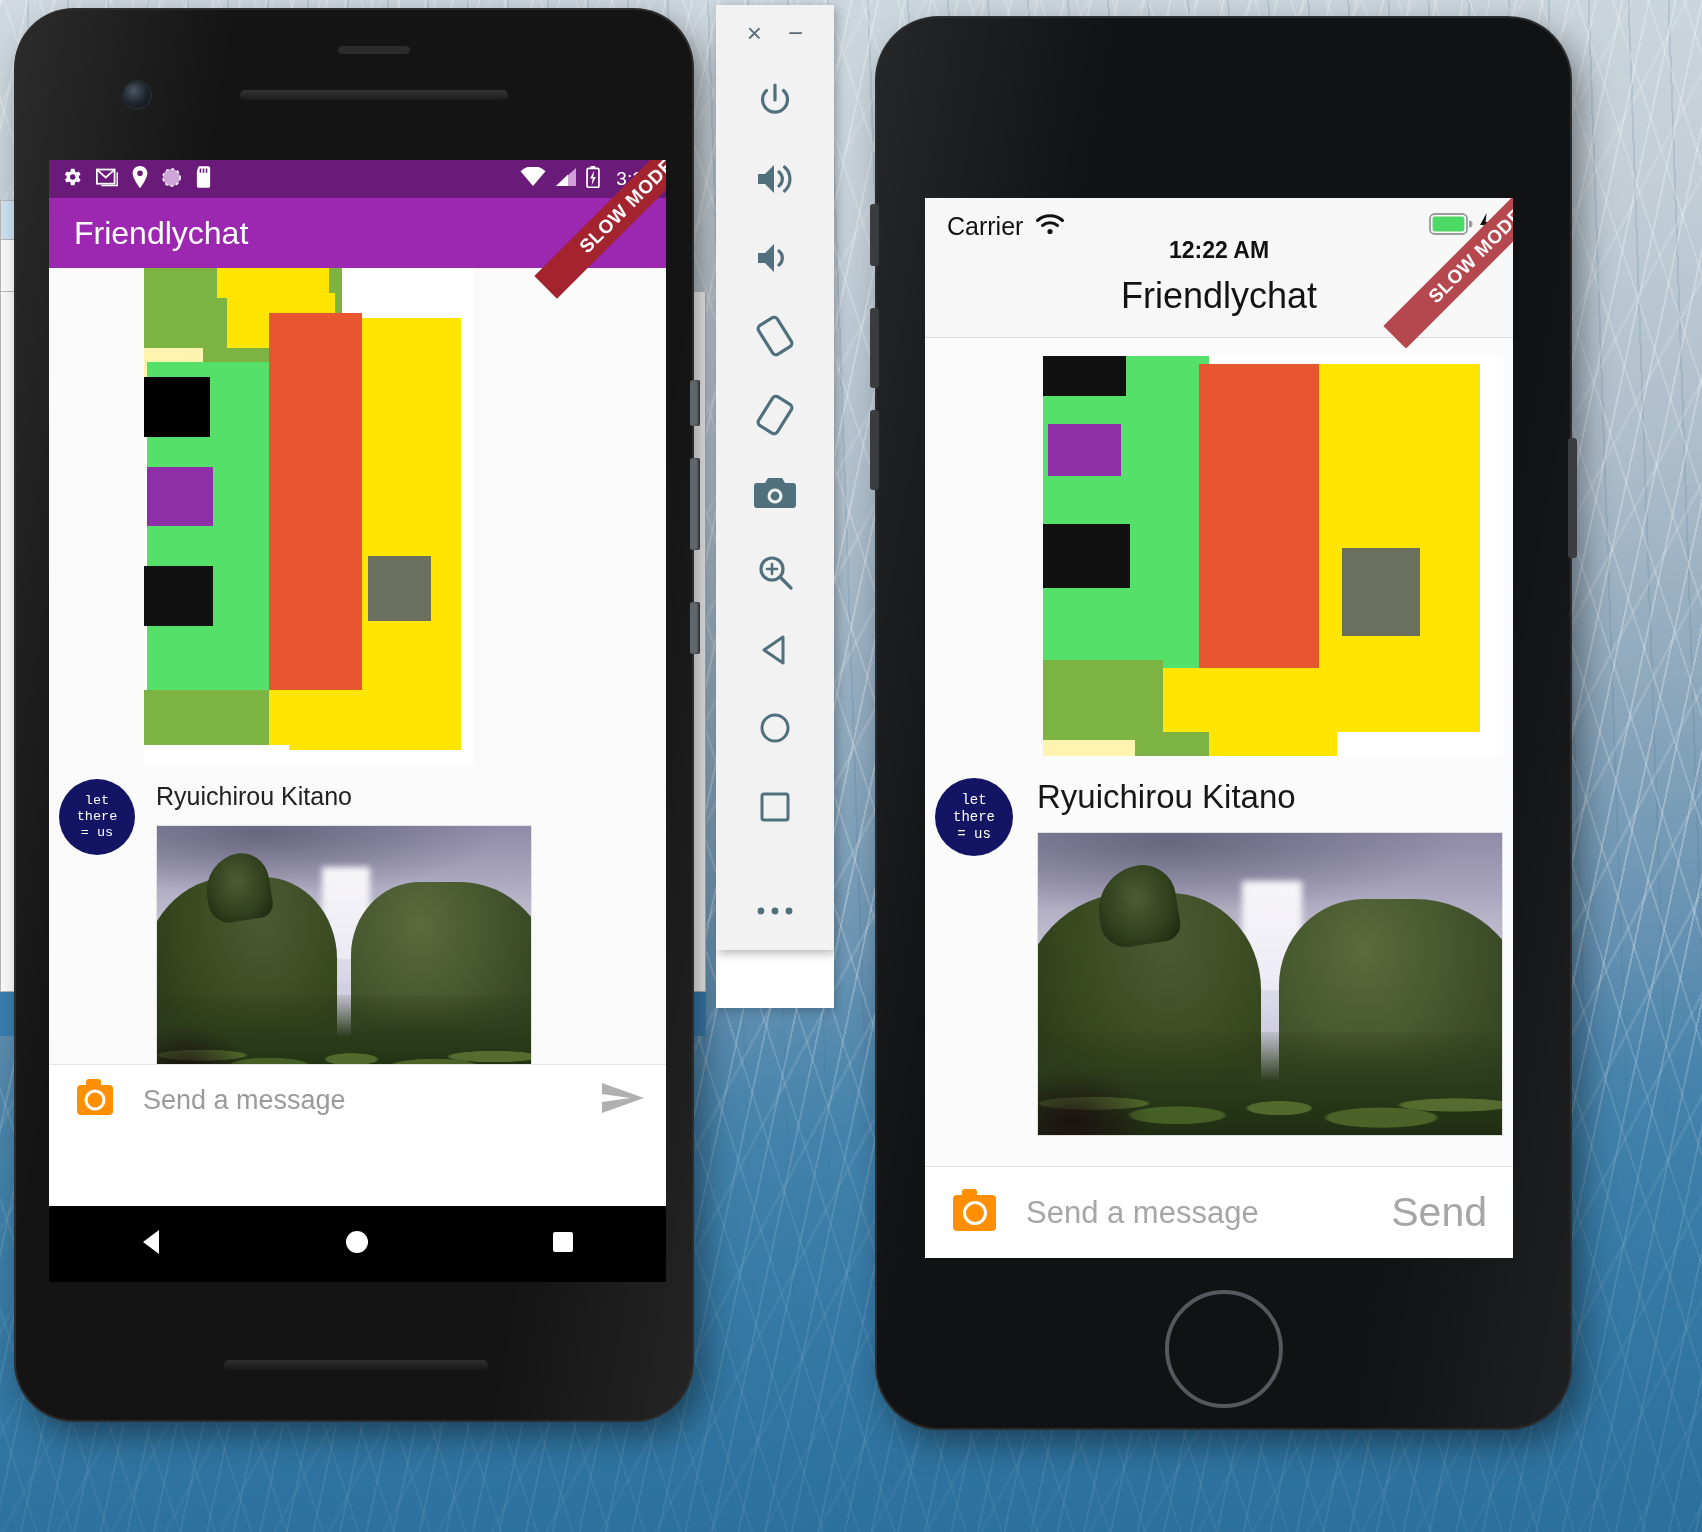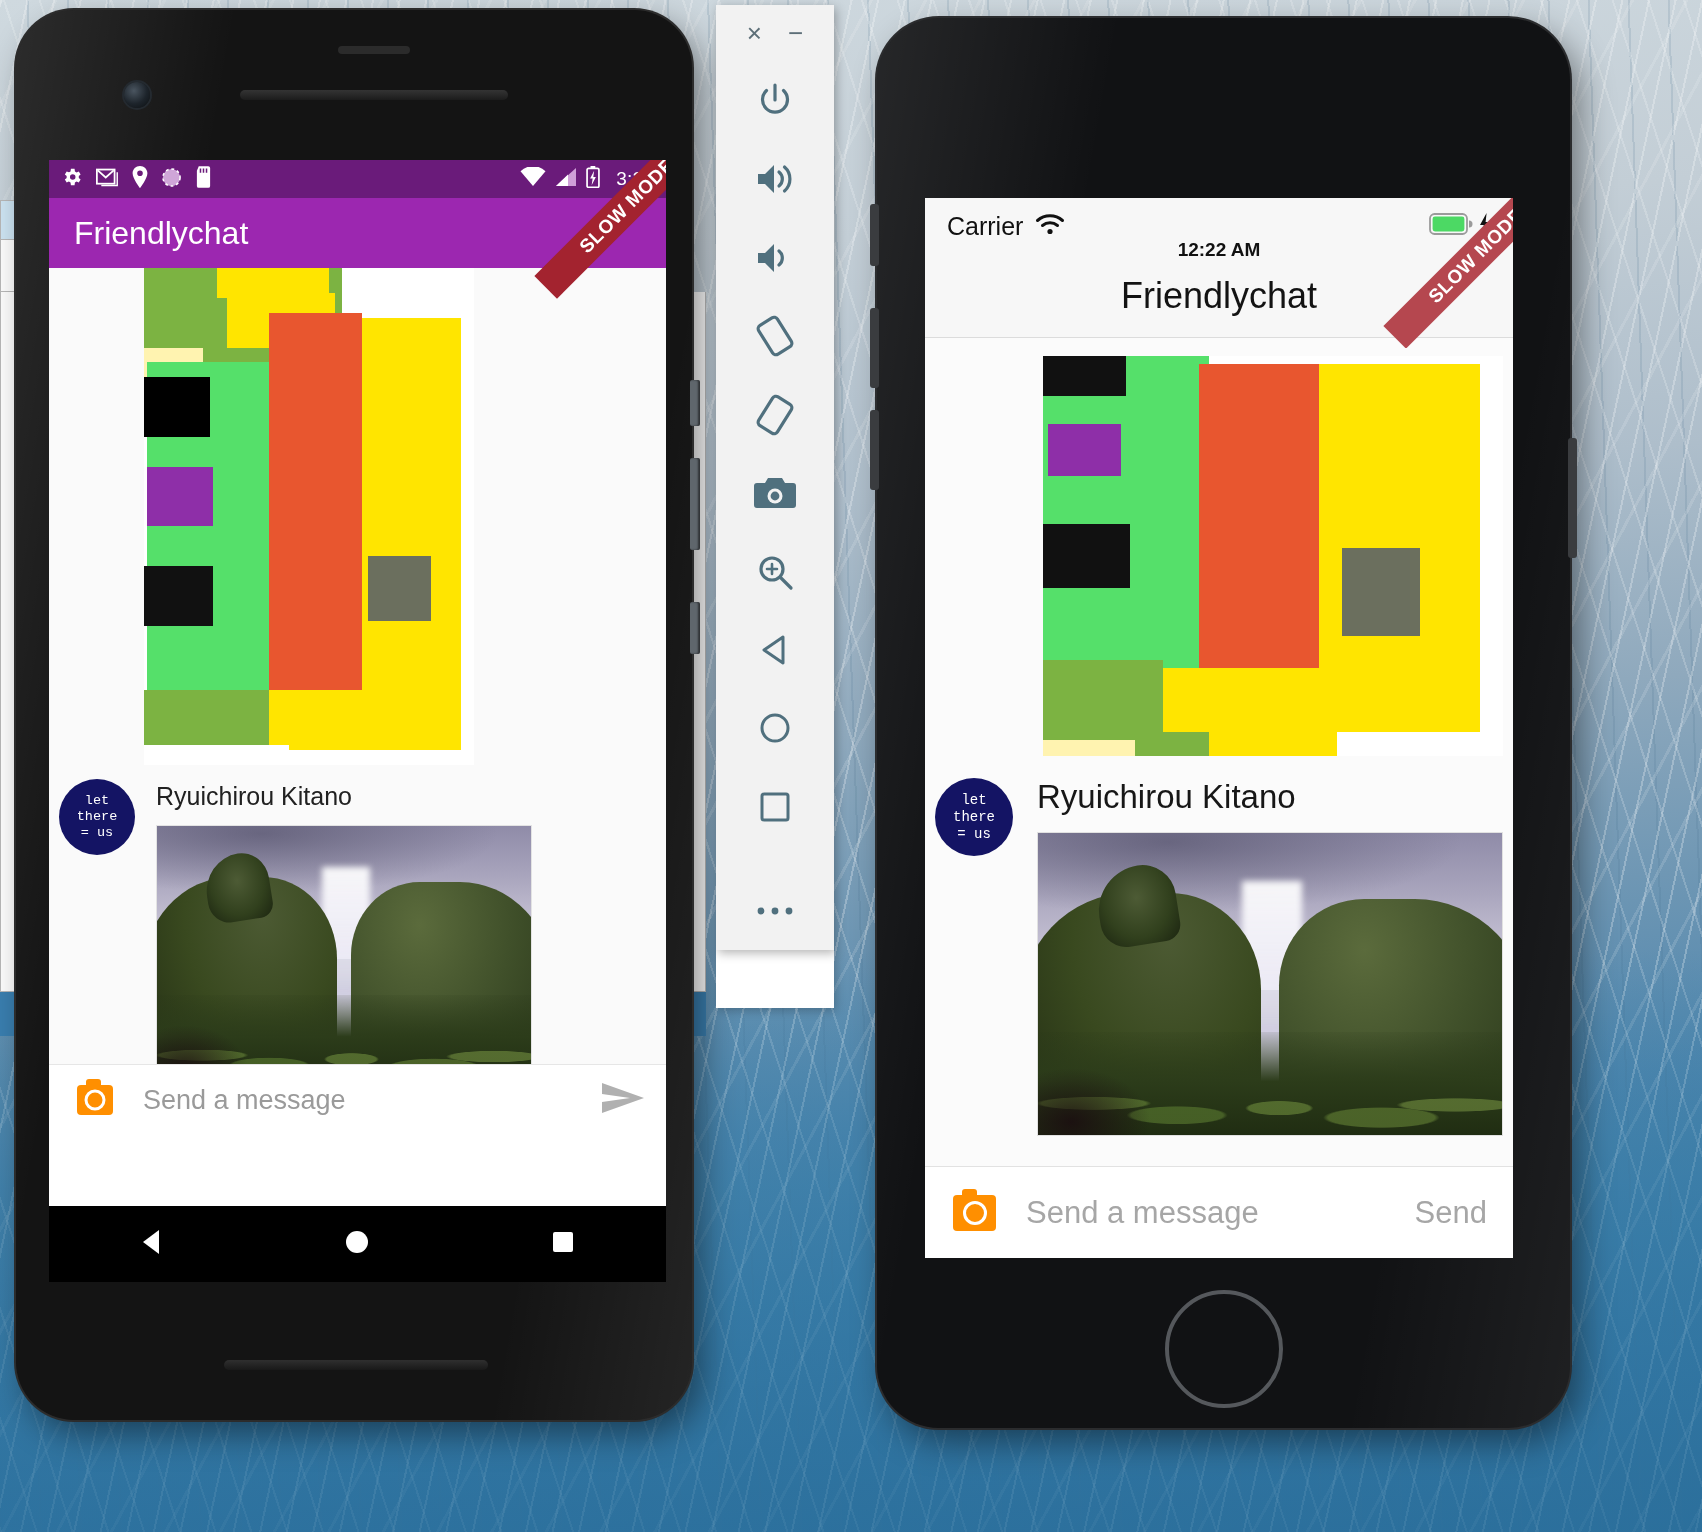--- a/index.html
+++ b/index.html
@@ -232,21 +232,21 @@
   #i-statusbar {
     height: 56px; background: #f7f7f7;
     display: flex; align-items: center;
     padding: 0 22px;
     font-size: 25px; color: #111111;
     position: relative;
   }
   #i-statusbar .carrier { display: flex; align-items: center; gap: 12px; }
   #i-statusbar .time {
     position: absolute; left: 50%; transform: translateX(-50%);
-    font-weight: bold; font-size: 19px; margin-top: 48px;
+    font-weight: bold; font-size: 23px; margin-top: 48px;
   }
   #i-statusbar .batt { margin-left: auto; display: flex; align-items: center; gap: 6px; }
   #i-navbar {
     height: 84px; background: #f7f7f7;
     border-bottom: 1px solid #dcdcdc;
     display: flex; align-items: center; justify-content: center;
     font-size: 36px; color: #131313;
   }
   #i-list {
     height: 830px; background: #fbfbfb;
@@ -269,21 +269,21 @@
     border: 1px solid #e1e1e1; overflow: hidden;
   }
   #i-inputbar {
     position: absolute; left: 0; right: 0; bottom: 0;
     height: 92px; background: #ffffff;
     border-top: 1px solid #e2e2e2;
     display: flex; align-items: center;
     padding: 0 26px 0 28px;
   }
   #i-inputbar .placeholder { margin-left: 30px; font-size: 31px; color: #a6a6a6; flex: 1; }
-  #i-inputbar .send { font-size: 31px; color: #a6a6a6; }
+  #i-inputbar .send { font-size: 41px; color: #a6a6a6; }
 
   
   .cam-icon {
     width: 36px; height: 30px; background: #ff8f00;
     border-radius: 4px; position: relative; flex: 0 0 36px;
   }
   .cam-icon.big { width: 43px; height: 36px; flex: 0 0 43px; }
   .cam-icon::before {
     content: ""; position: absolute; left: 9px; top: -6px;
     width: 15px; height: 7px; background: #ff8f00; border-radius: 3px 3px 0 0;

